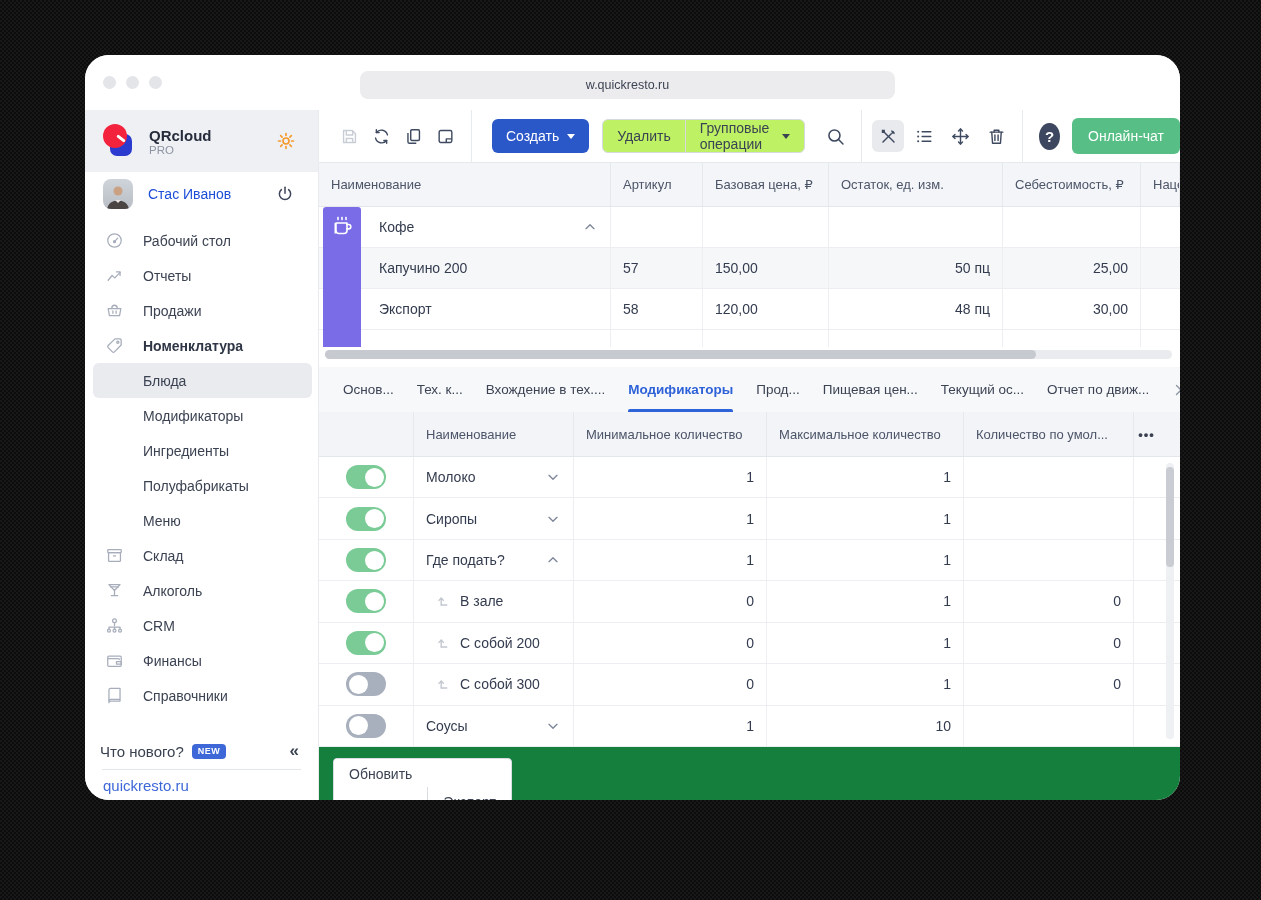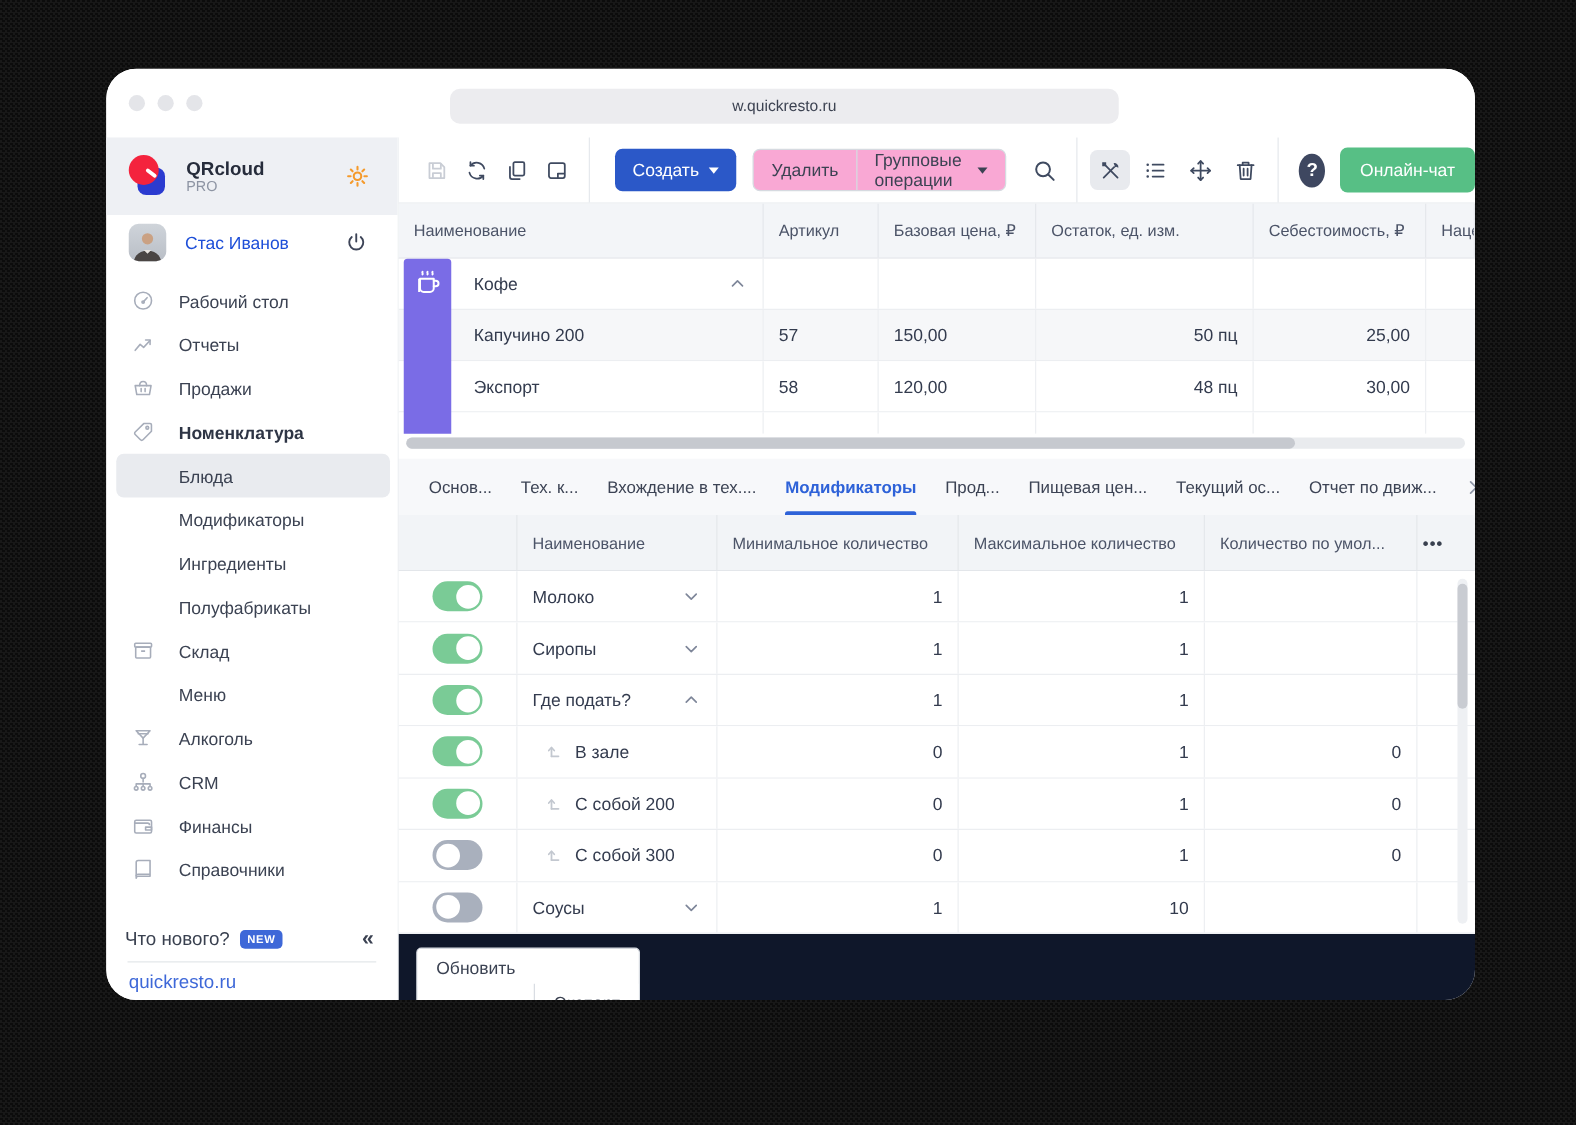--- a/index.html
+++ b/index.html
@@ -60,21 +60,21 @@
 
   
   .toolbar { height:53px; flex:0 0 53px; display:flex; align-items:center; border-bottom:1px solid #e6e9ed; background:#fff; padding-left:14px; position:relative; }
   .tbtn { width:32px; height:32px; display:flex; align-items:center; justify-content:center; color:#3f4a60; border-radius:6px; cursor:pointer; flex:0 0 32px; }
   .tbtn.disabled { color:#c9cdd5; cursor:default; }
   .tbtn.active-tool { background:#e8eaee; }
   .tdiv { width:1px; height:52px; background:#e6e9ed; margin:0 10px; flex:0 0 1px; }
   .btn { height:34px; display:inline-flex; align-items:center; border-radius:6px; font-size:14px; cursor:pointer; white-space:nowrap; }
   .btn-primary { background:#2b58c8; color:#fff; padding:0 14px; gap:8px; margin:0 13px 0 10px; }
   .caret { display:inline-block; width:0; height:0; border-left:4.5px solid transparent; border-right:4.5px solid transparent; border-top:5px solid currentColor; }
-  .btn-group { display:flex; border:1px solid #d6dae0; border-radius:6px; overflow:hidden; background:#f9a8d4;align-items:center; }
+  .btn-group { display:flex; border:1px solid #d6dae0; border-radius:6px; overflow:hidden; background:#bef264;align-items:center; }
   .btn-seg { height:32px; display:flex; align-items:center; padding:0 14px; font-size:14px; color:#3b4252; gap:9px; cursor:pointer; }
   .btn-seg + .btn-seg { border-left:1px solid #d6dae0; }
   .btn-seg .caret { color:#3b4252; }
   .btn-chat { background:#57bf85; color:#fff; padding:0 16px; height:36px; border-radius:6px; margin-left:12px; }
   .q-circle { width:27px; height:27px; border-radius:50%; background:#3e4760; color:#fff; font-size:15px; font-weight:bold; display:flex; align-items:center; justify-content:center; margin-left:6px; cursor:pointer; }
 
   
   .ptable { position:relative; background:#fff; }
   .prow { display:flex; }
   .phead { height:44px; background:#f3f5f8; border-bottom:1px solid #e3e6ea; }
@@ -128,21 +128,21 @@
 
   
   .toggle { width:40px; height:24px; border-radius:12px; position:relative; cursor:pointer; }
   .toggle.on { background:#7acb96; }
   .toggle.off { background:#a9b0bd; }
   .toggle .knob { position:absolute; top:2.5px; width:19px; height:19px; border-radius:50%; background:#fff; }
   .toggle.on .knob { right:2.5px; }
   .toggle.off .knob { left:2.5px; }
 
   
-  .mfooter { flex:1; background:#0f172a; display:flex; align-items:flex-start; padding:11px 0 0 14px; }
+  .mfooter { flex:1; background:#15803d; display:flex; align-items:flex-start; padding:11px 0 0 14px; }
   .foot-group { display:flex; border:1px solid #d9dde3; border-radius:4px; background:#fff; overflow:hidden; }
   .foot-btn { height:30px; padding:0 15px; display:flex; align-items:center; font-size:14px; color:#3b4252; cursor:pointer; background:#fff; }
   .foot-btn + .foot-btn { border-left:1px solid #d9dde3;margin-top:28px; }
 
   svg { display:block; }
 </style>
 </head>
 <body>
 
 <svg width="0" height="0" style="position:absolute">
@@ -412,31 +412,31 @@
     <span class="nlabel">Модификаторы</span>
   </div>
           <div class="nav-item sub">
 
     <span class="nlabel">Ингредиенты</span>
   </div>
           <div class="nav-item sub">
 
     <span class="nlabel">Полуфабрикаты</span>
   </div>
+          <div class="nav-item sub">
+
+    <span class="nlabel">Меню</span>
+  </div>
           <div class="nav-item">
     <span class="nicon">
               <svg width="19" height="19">
                 <use href="#i-warehouse"></use>
               </svg>
             </span>
     <span class="nlabel">Склад</span>
-  </div>
-          <div class="nav-item sub">
-
-    <span class="nlabel">Меню</span>
   </div>
           <div class="nav-item">
     <span class="nicon">
               <svg width="19" height="19">
                 <use href="#i-alcohol"></use>
               </svg>
             </span>
     <span class="nlabel">Алкоголь</span>
   </div>
           <div class="nav-item">

